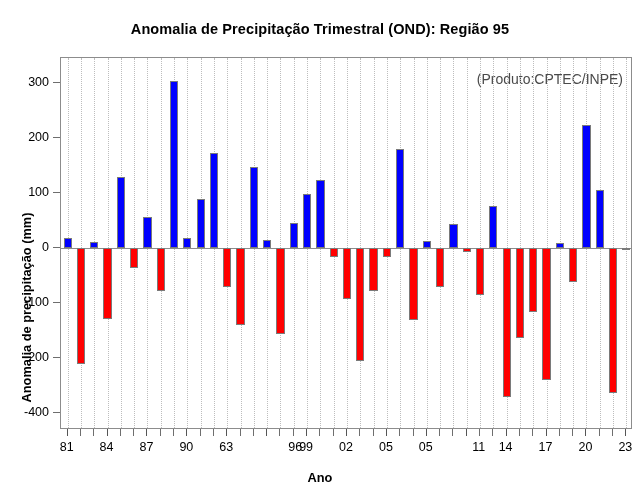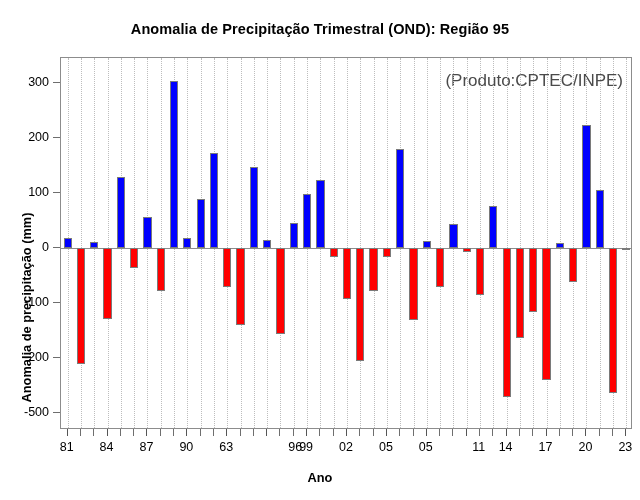--- a/index.html
+++ b/index.html
@@ -68,21 +68,21 @@
   .bar {
     position: absolute;
     box-sizing: border-box;
     border: 1px solid #7a7a7a;
   }
 
   #produto-note {
     position: absolute;
     right: 8px;
     top: 13px;
-    font-size: 17px;
+    font-size: 14px;
     color: #4a4a4a;
     white-space: nowrap;
   }
 
   
   #y-axis {
     position: absolute;
     left: 0;
     top: 57px;
     width: 60px;
@@ -165,21 +165,21 @@
       <div class="ytick-label" style="top: 79.9111px; margin-left: 44px;">200</div>
       <div class="ytick-mark" style="top: 135.022px;"></div>
       <div class="ytick-label" style="top: 135.022px;">100</div>
       <div class="ytick-mark" style="top: 190.133px;"></div>
       <div class="ytick-label" style="top: 190.133px;">0</div>
       <div class="ytick-mark" style="top: 245.244px;"></div>
       <div class="ytick-label" style="top: 245.244px;">-100</div>
       <div class="ytick-mark" style="top: 300.356px;"></div>
       <div class="ytick-label" style="top: 300.356px;">-200</div>
       <div class="ytick-mark" style="top: 355.467px;"></div>
-      <div class="ytick-label" style="top: 355.467px;">-500</div>
+      <div class="ytick-label" style="top: 355.467px;">-400</div>
     </div>
 
   <div id="plot-frame">
     <div id="produto-note">(Produto:CPTEC/INPE)</div>
     <div id="zero-line" style="top: 190.133px;"></div>
   <div class="vgrid" style="left: 6.65116px;"></div>
       <div class="vgrid" style="left: 19.9535px;"></div>
       <div class="vgrid" style="left: 33.2558px;"></div>
       <div class="vgrid" style="left: 46.5581px;"></div>
       <div class="vgrid" style="left: 59.8605px;"></div>

